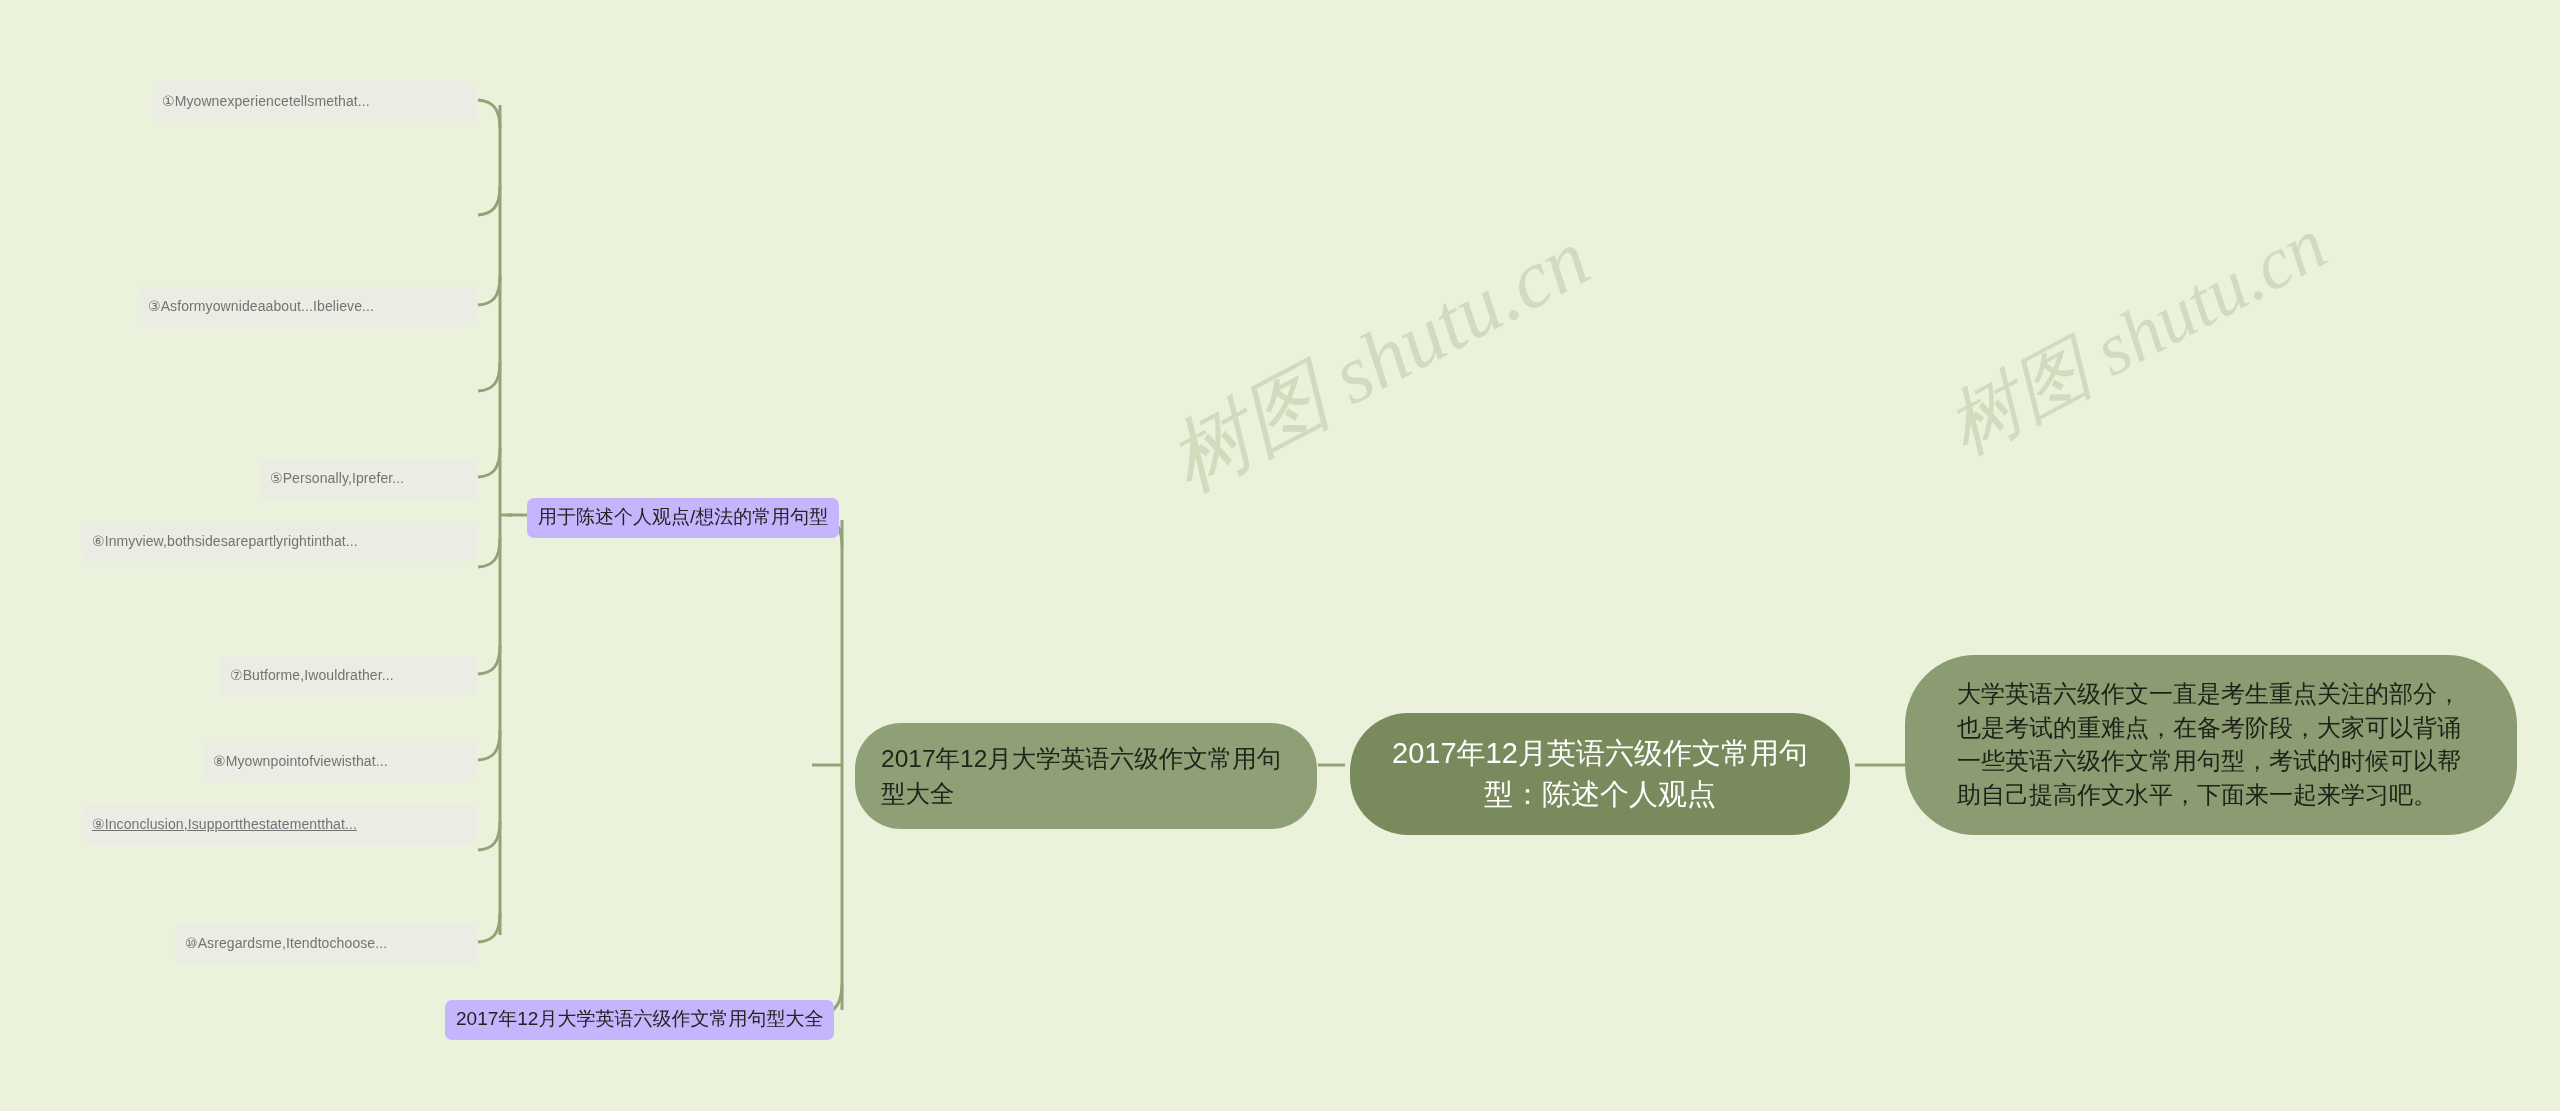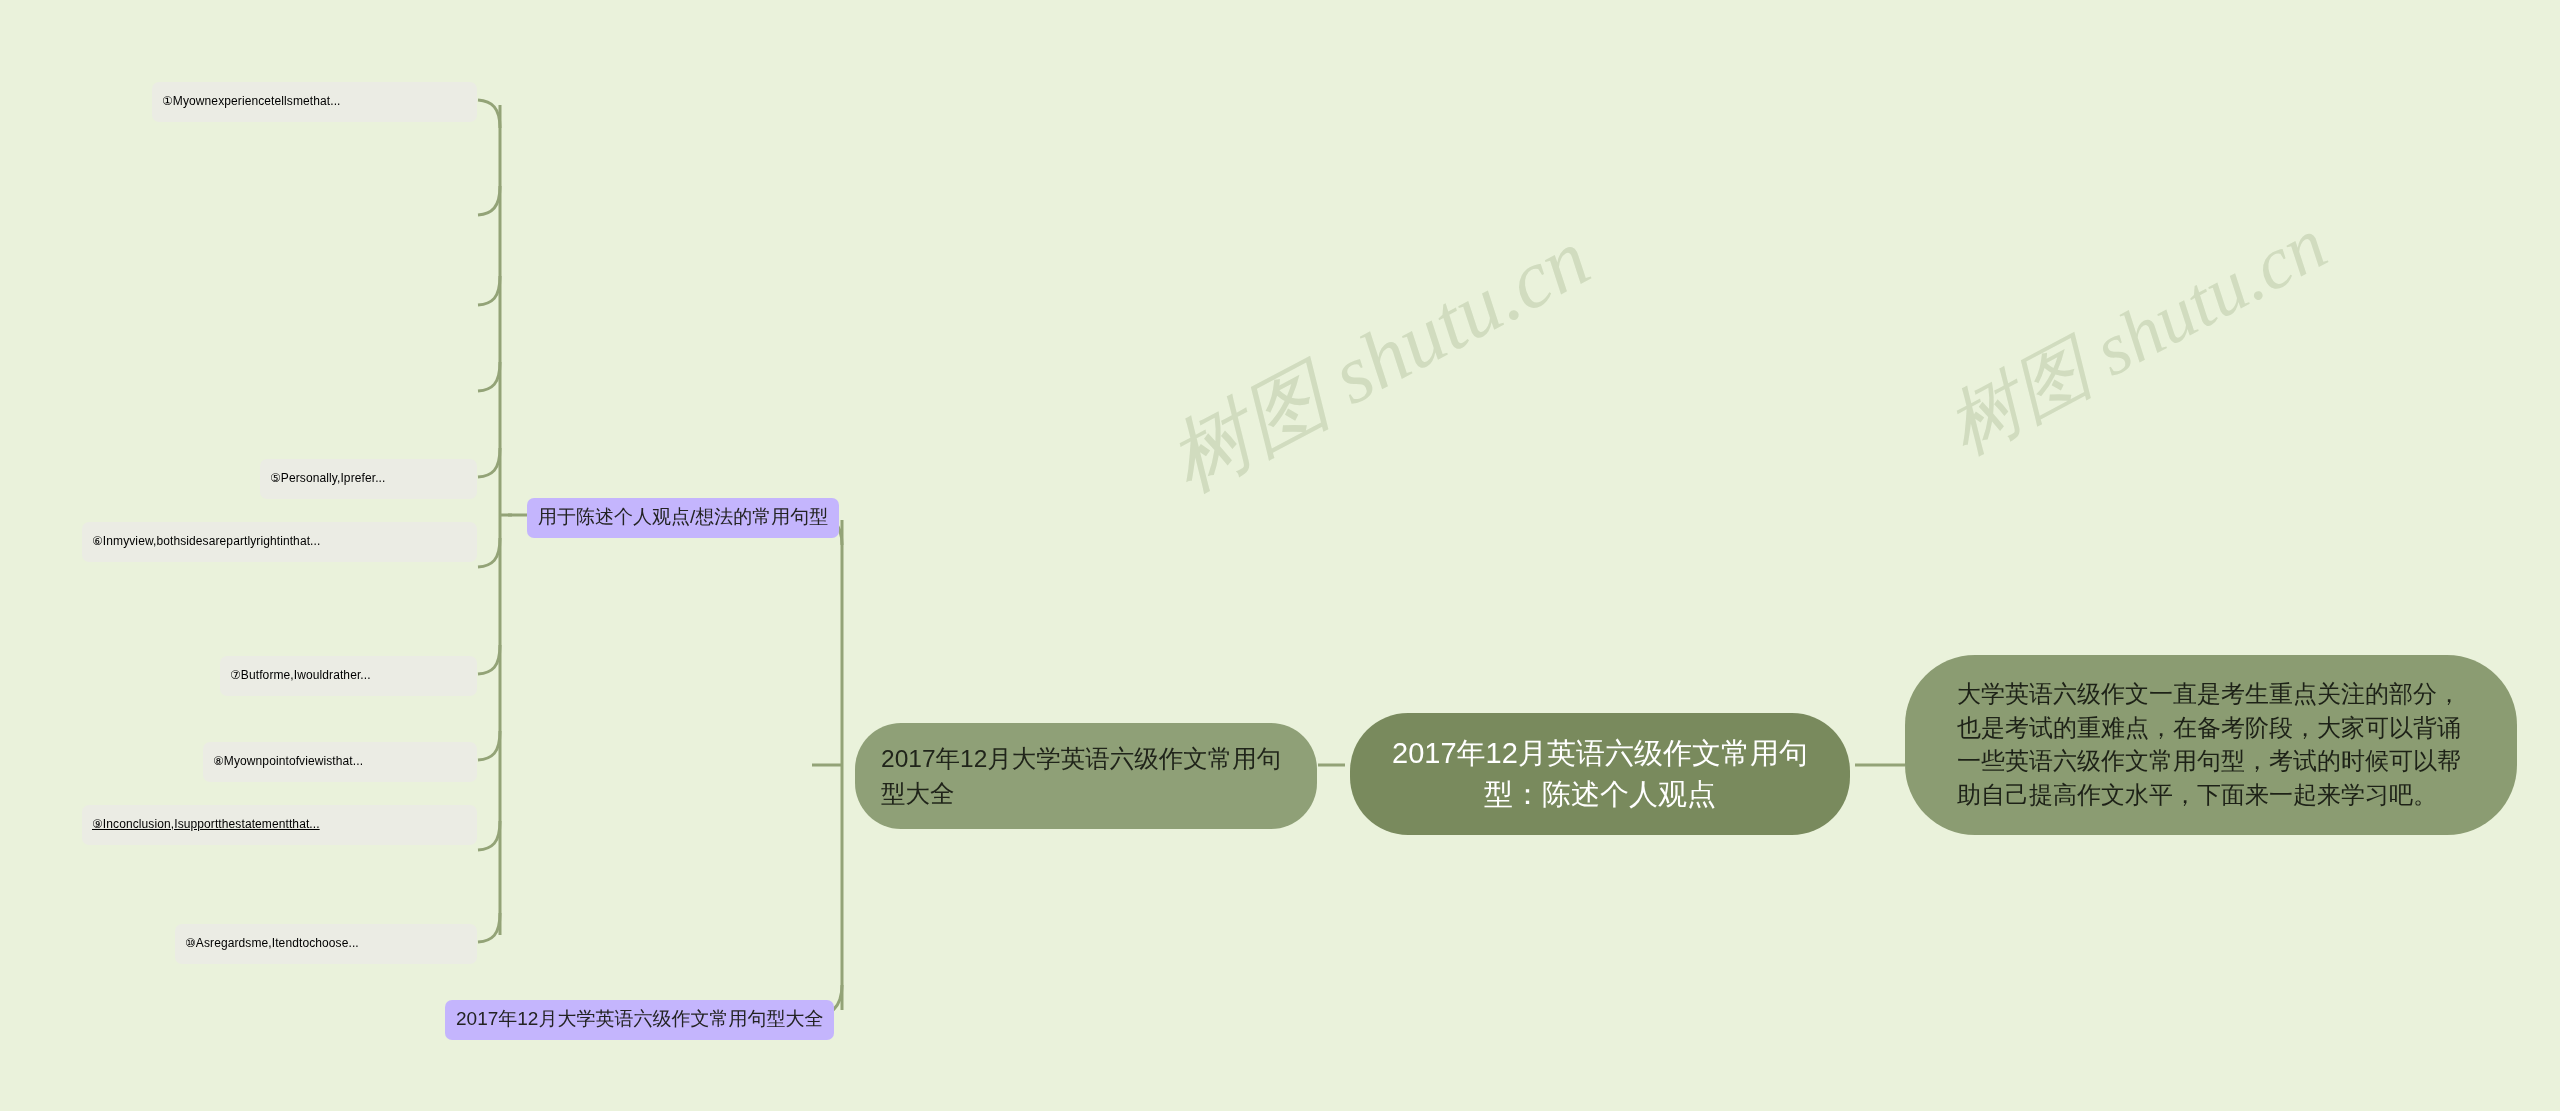--- a/index.html
+++ b/index.html
@@ -54,25 +54,25 @@
     position: absolute;
     box-sizing: border-box;
     color: #2d2d2a;
   }
 
   
   .leaf {
     background: #ebece4;
     border-radius: 7px;
     padding: 6px 10px 7px 10px;
-    font-size: 12px;
+    font-size: 14px;
     line-height: 27px;
     letter-spacing: .1px;
     text-align: left;
-    color: #000000;
+    color: #737373;
     white-space: normal;
   }
 
   
   .chip {
     background: #c4b5fd;
     border-radius: 7px;
     padding: 6px 11px 8px 11px;
     font-size: 19px;
     line-height: 26px;
@@ -149,20 +149,21 @@
     <path d="M 500 731 C 500 753, 492 759, 478 760" stroke-width="3"></path>
     <path d="M 500 821 C 500 843, 492 849, 478 850" stroke-width="3"></path>
     <path d="M 500 913 C 500 935, 492 941, 478 942" stroke-width="3"></path>
 
     <line x1="500" y1="515" x2="512" y2="515" stroke-width="3"></line>
   </svg>
 
   <div class="node leaf" style="left:152px; top:82px; width:325px;">①Myownexperiencetellsmethat...</div>
 
 
+  <div class="node leaf" style="left:138px; top:287px; width:339px;">③Asformyownideaabout...Ibelieve...</div>
 
 
   <div class="node leaf" style="left:260px; top:459px; width:217px;">⑤Personally,Iprefer...</div>
 
   <div class="node leaf" style="left:82px; top:522px; width:395px;">⑥Inmyview,bothsidesarepartlyrightinthat...</div>
 
   <div class="node leaf" style="left:220px; top:656px; width:257px;">⑦Butforme,Iwouldrather...</div>
 
   <div class="node leaf" style="left:203px; top:742px; width:274px;">⑧Myownpointofviewisthat...</div>
 

